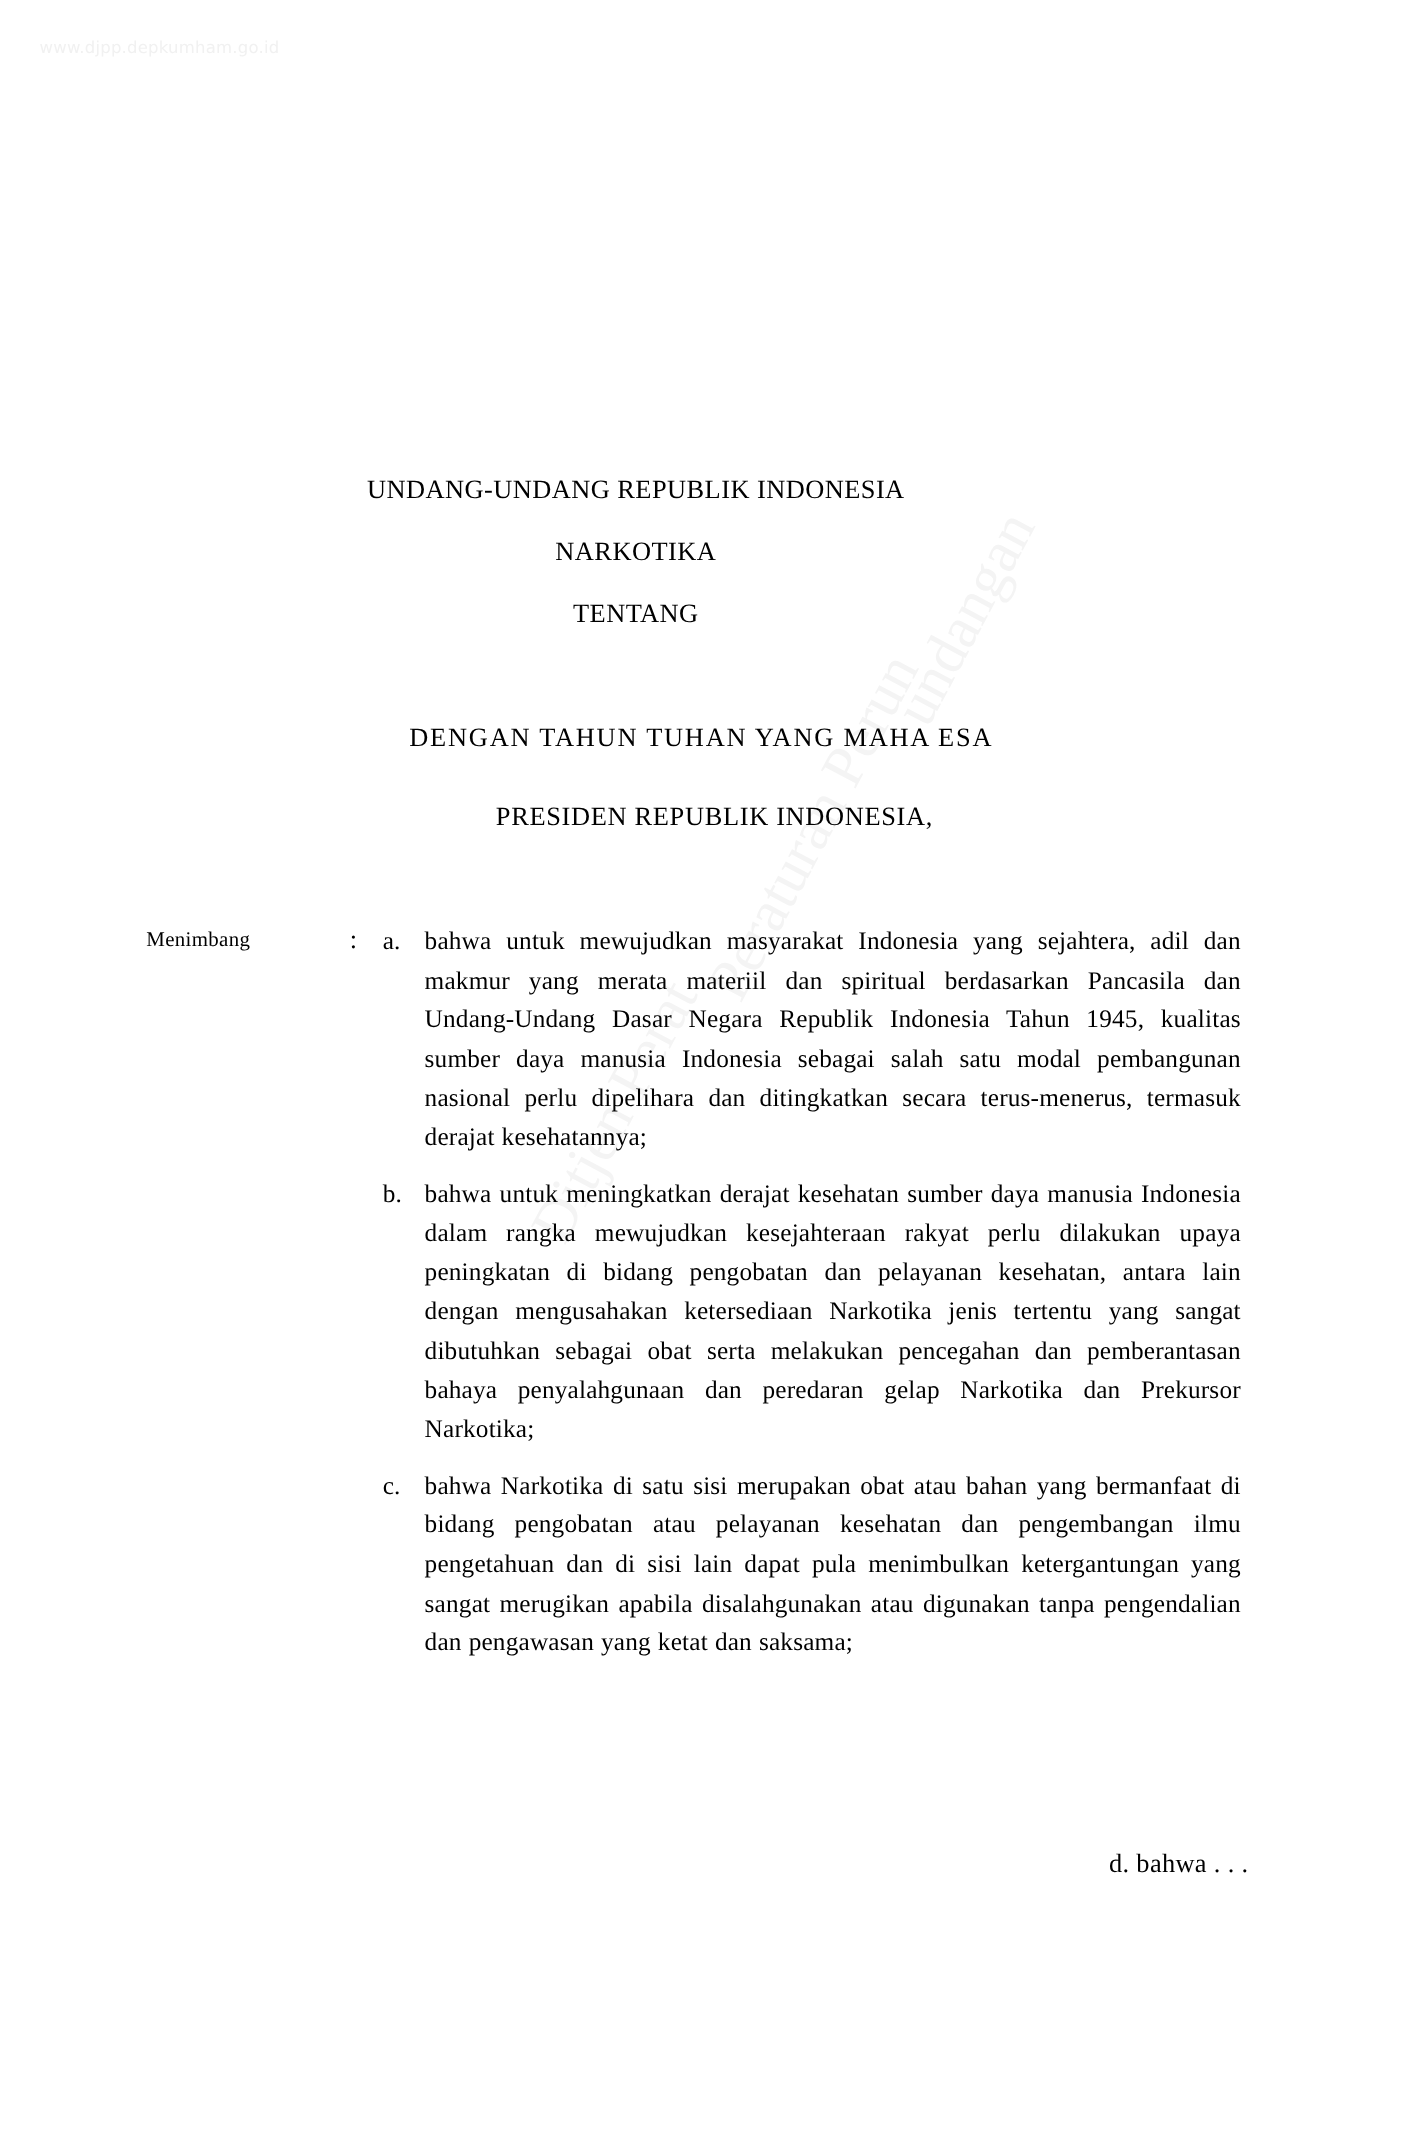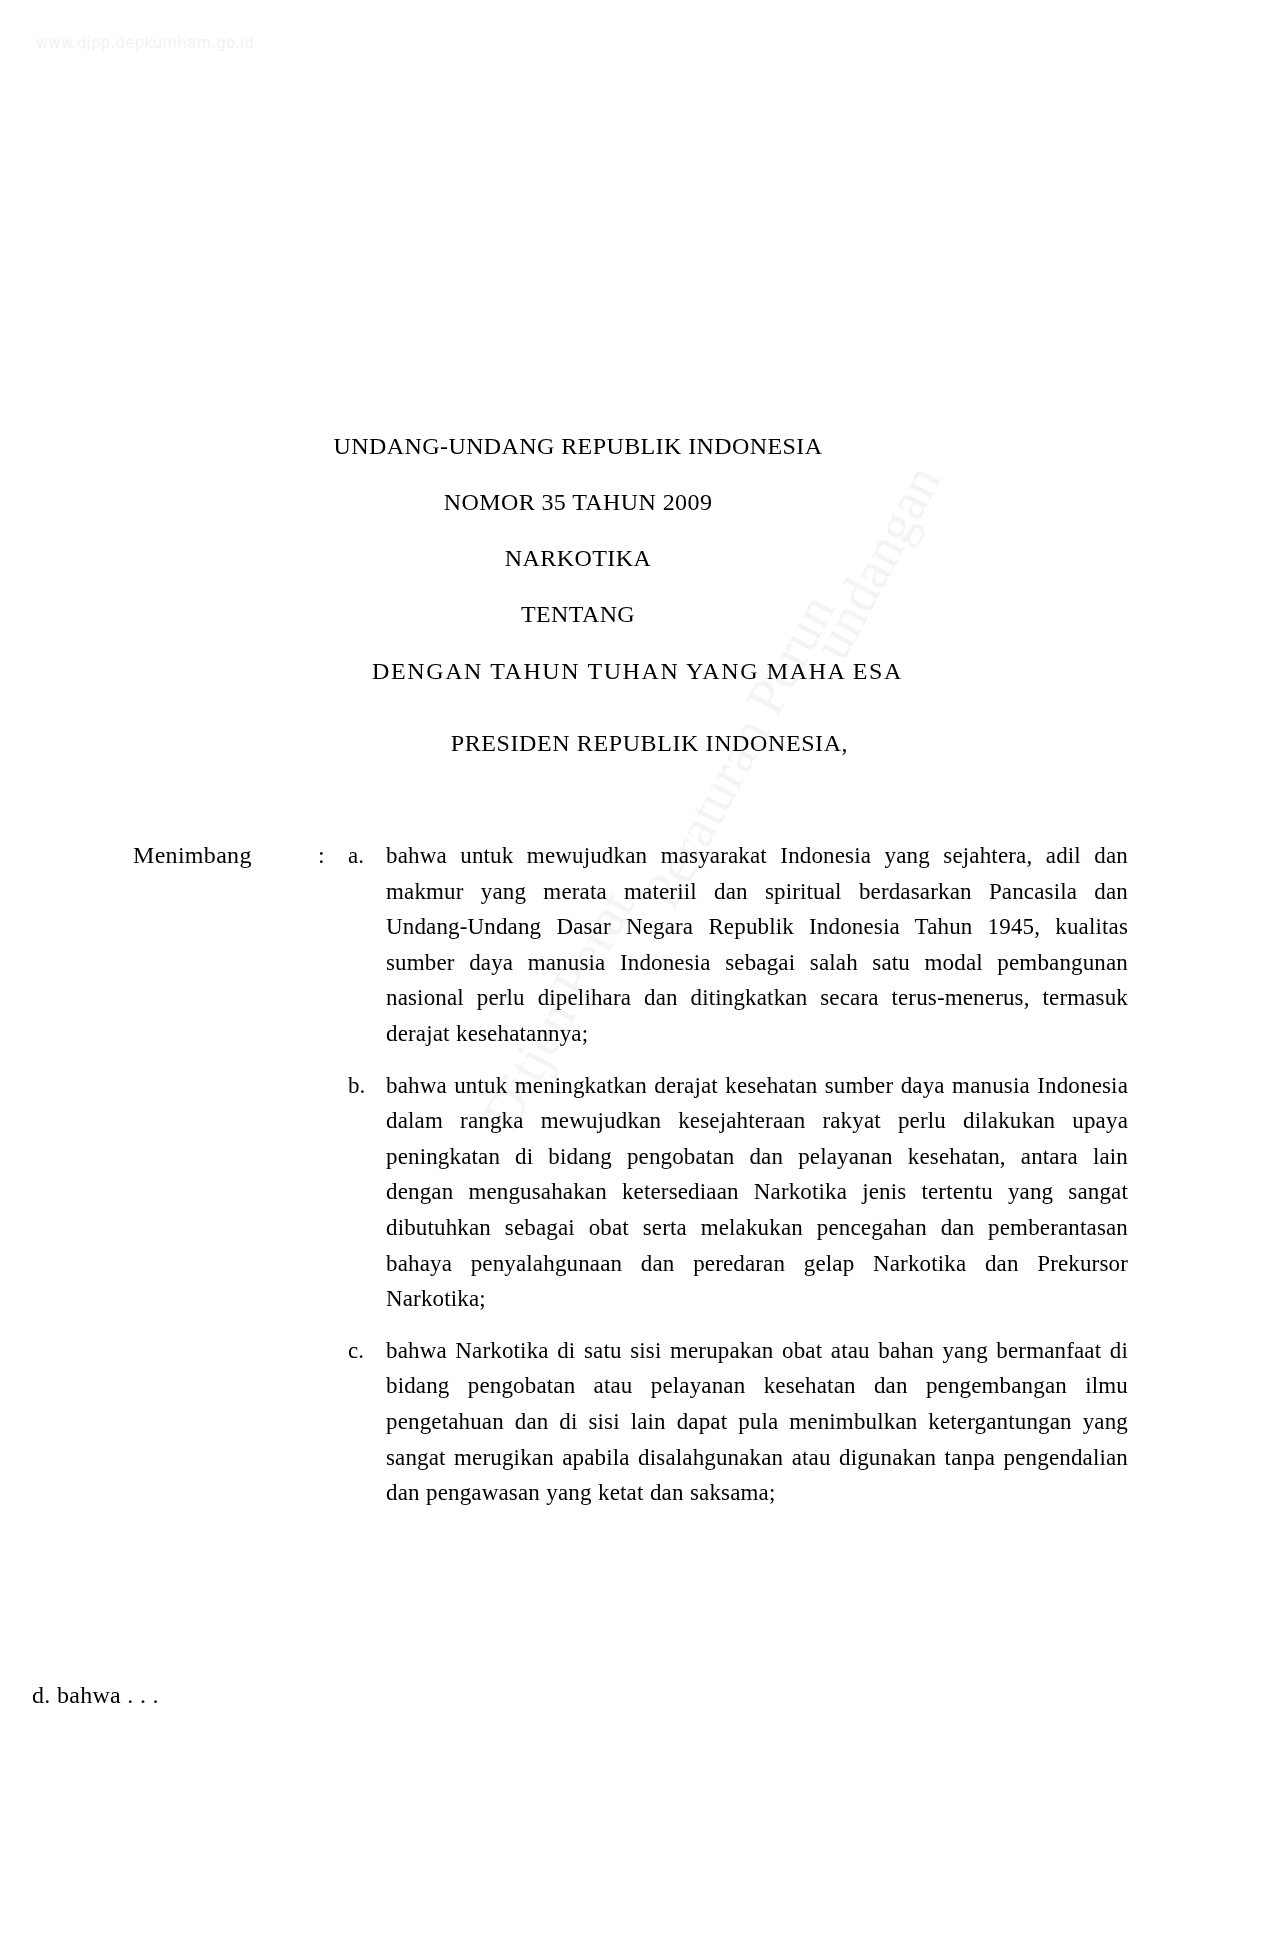--- a/index.html
+++ b/index.html
@@ -110,21 +110,21 @@
     width: 1275px;
   }
   .menimbang-row {
     position: relative;
     display: block;
   }
   .menimbang-label {
     position: absolute;
     left: 133px;
     top: 0;
-    font-size: 24px;
+    font-size: 19px;
     line-height: 34px;
     letter-spacing: 0.3px;
   }
   .menimbang-colon {
     position: absolute;
     left: 318px;
     top: 0;
     font-size: 24px;
     line-height: 34px;
   }
@@ -158,45 +158,43 @@
     hyphens: none;
     font-family: Liberation Serif, serif;
   }
 
   
   #footer-catchword {
     position: absolute;
     left: 0;
     top: 1682px;
     width: 1135px;
-    text-align: left;
+    text-align: right;
     font-size: 24px;
     letter-spacing: 0.3px;
     white-space: nowrap;
-    margin-left: 32px;
   }
 </style>
 </head>
 <body>
 
 <div id="page">
 
   <div id="source-watermark">www.djpp.depkumham.go.id</div>
 
   <div id="diagonal-watermark">
     <span class="wm-1">undangan</span>
     <span class="wm-2">Peraturan Perun</span>
     <span class="wm-3">Ditjen Perat</span>
   </div>
 
   <div id="content">
 
     <div class="title-block">
       <div class="title-line">UNDANG-UNDANG REPUBLIK INDONESIA</div>
-      <div class="title-line sub">NOMOR 35 TAHUN 2009</div>
       <div class="title-line sub">NARKOTIKA</div>
       <div class="title-line sub">TENTANG</div>
     </div>
 
     <div class="spaced-title">DENGAN TAHUN TUHAN YANG MAHA ESA</div>
 
     <div class="presiden-title">PRESIDEN REPUBLIK INDONESIA,</div>
 
     <div id="menimbang-block">
       <div class="menimbang-row">

